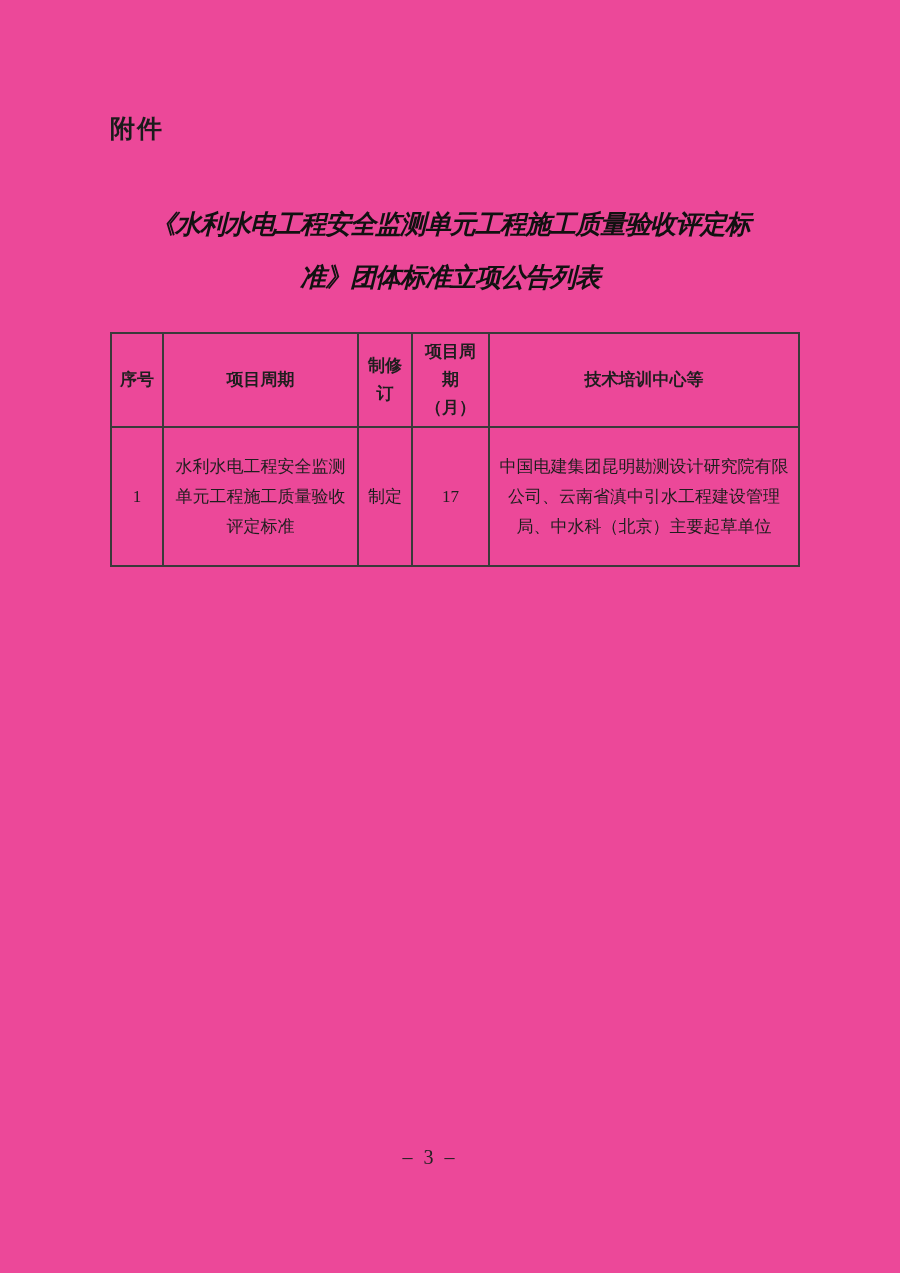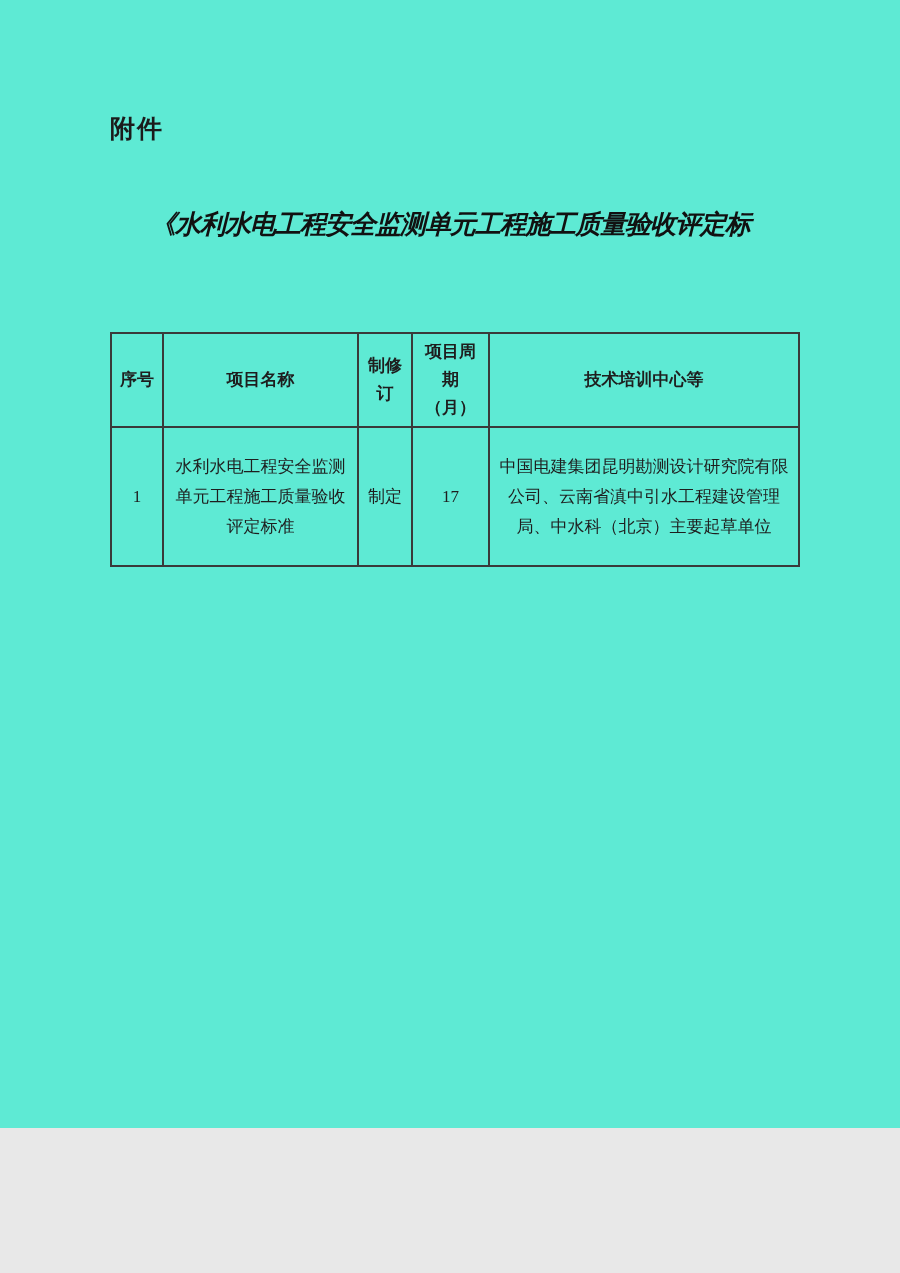--- a/index.html
+++ b/index.html
@@ -2,23 +2,23 @@
 <html><head>
 <meta charset="utf-8">
 <style>
   * { margin: 0; padding: 0; box-sizing: border-box; }
   html, body { background: #e8e8e8; }
   body { font-family: "Liberation Serif", "DejaVu Serif", serif; }
 
   .page {
     position: relative;
     width: 900px;
-    height: 1128px;
+    height: 1273px;
     margin: 0 auto;
-    background: #5eead4;
+    background: #ec4899;
     color: #1b1b1b;
     overflow: hidden;
     box-shadow: 0 0 4px rgba(0,0,0,0.18);
   }
 
   .attachment {
     position: absolute;
     left: 110px;
     top: 112px;
     font-family: "Liberation Sans", "DejaVu Sans", sans-serif;
@@ -91,34 +91,35 @@
 </style>
 </head>
 <body>
 
 <div class="page">
 
   <div class="attachment">附件</div>
 
   <h1 class="title">
     <span class="title-line">《水利水电工程安全监测单元工程施工质量验收评定标</span>
+    <span class="title-line">准》团体标准立项公告列表</span>
   </h1>
 
   <table class="doc-table">
     <colgroup>
       <col style="width:52px">
       <col style="width:195px">
       <col style="width:54px">
       <col style="width:77px">
       <col style="width:310px">
     </colgroup>
     <thead>
       <tr>
         <th>序号</th>
-        <th>项目名称</th>
+        <th>项目周期</th>
         <th>制修订</th>
         <th>项目周期（月）</th>
         <th>技术培训中心等</th>
       </tr>
     </thead>
     <tbody>
       <tr>
         <td class="cell-seq">1</td>
         <td class="cell-project-name">水利水电工程安全监测单元工程施工质量验收评定标准</td>
         <td class="cell-revision-type">制定</td>

